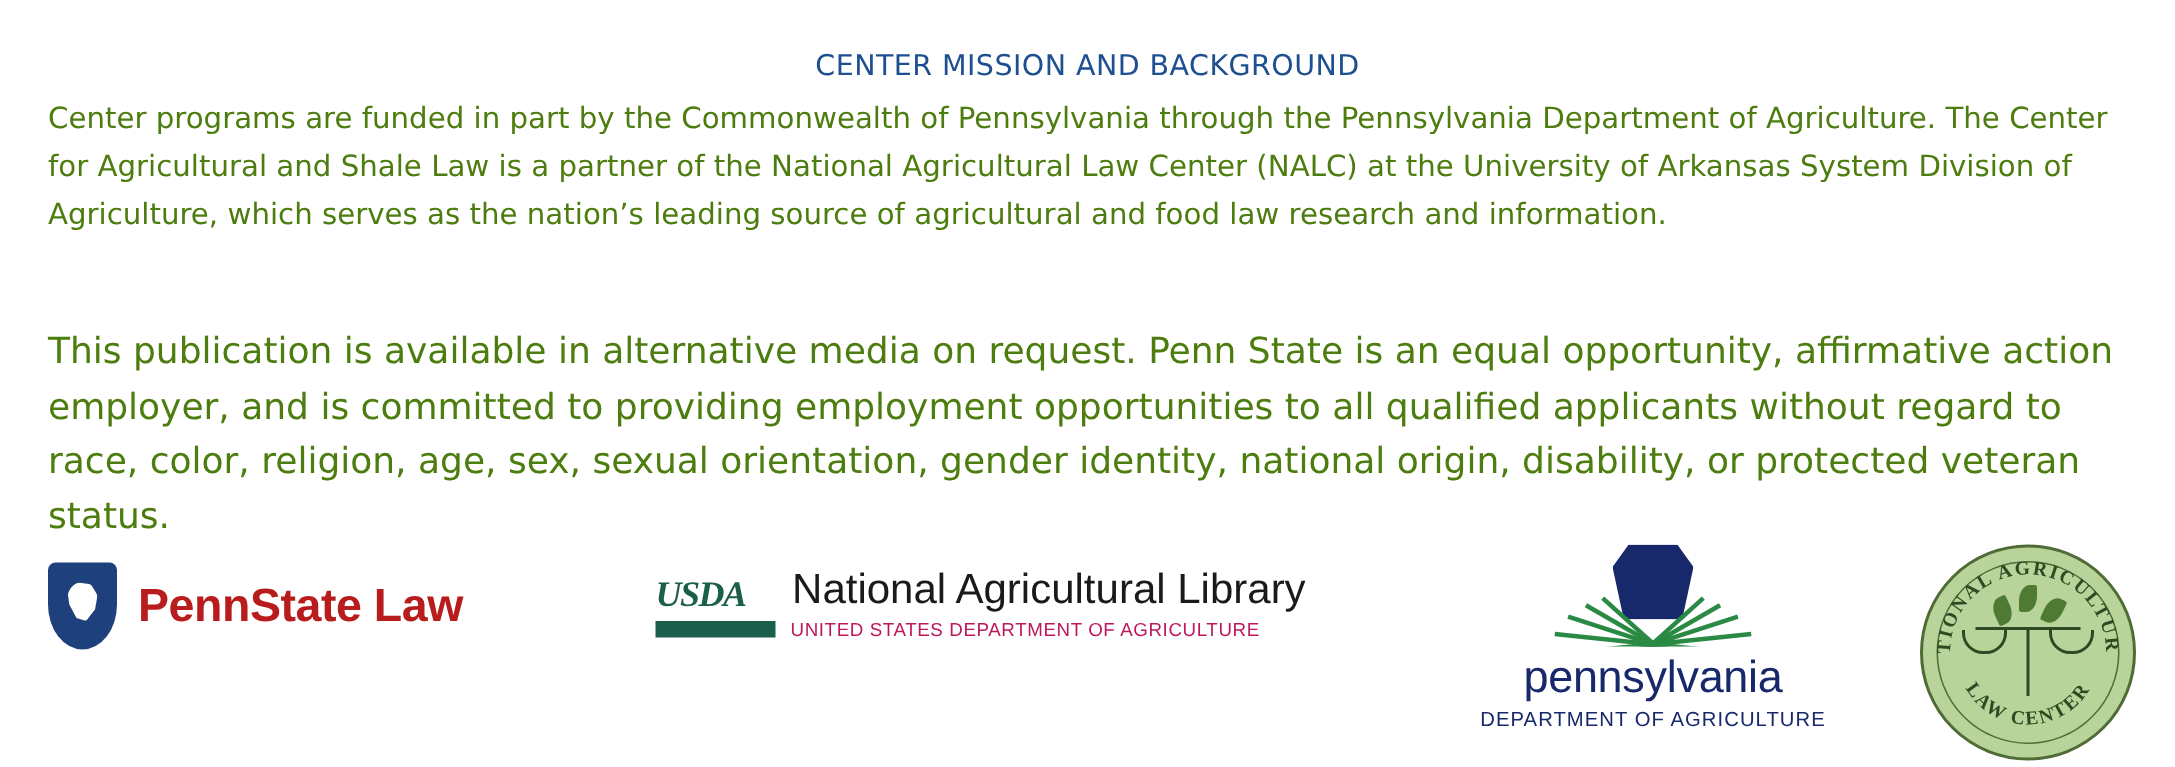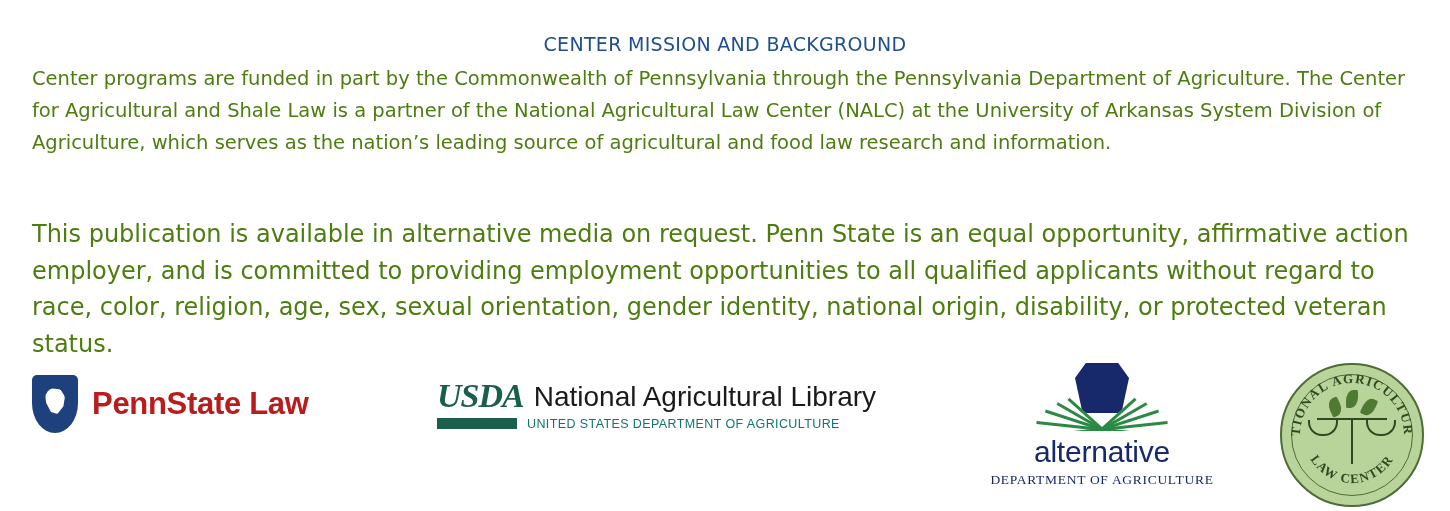--- a/index.html
+++ b/index.html
@@ -88,43 +88,44 @@
   }
 
   
   .logo-usda { left: 405px; width: 500px; }
   .usda-inner { padding-top: 16px; }
   .usda-top { display: flex; align-items: flex-end; gap: 10px; }
   .usda-mark {
     font-family: "Liberation Serif", serif;
     font-weight: bold;
     font-style: italic;
-    font-size: 34px;
+    font-size: 24px;
     line-height: 1;
     color: #1b5e4b;
     letter-spacing: -1px;
   }
   .usda-title {
     font-family: "Liberation Sans", sans-serif;
     font-size: 28px;
     line-height: 1;
     color: #1a1a1a;
     white-space: nowrap;
     padding-bottom: 2px;
+    margin-left: 21px;
   }
   .usda-rule {
     margin-top: 5px;
     width: 80px; height: 11px;
     background: #1b5e4b;
   }
   .usda-sub {
     font-family: "Liberation Sans", sans-serif;
     font-size: 12.5px;
     letter-spacing: 0.4px;
-    color: #0f766e;
+    color: #be185d;
     margin-top: 4px;
     margin-left: 90px;
     position: relative;
     top: -16px;
     white-space: nowrap;
   }
 
   
   .logo-pa { left: 945px; width: 250px; text-align: center; }
   .pa-graphic {
@@ -156,21 +157,21 @@
     transform-origin: 50% 100%;
   }
   .pa-name {
     font-family: "Liberation Sans", sans-serif;
     font-size: 30px;
     color: #17286b;
     margin-top: 4px;
     letter-spacing: -0.2px;
   }
   .pa-dept {
-    font-family: Liberation Serif, serif;
+    font-family: Liberation Sans, sans-serif;
     font-size: 13.5px;
     color: #17286b;
     letter-spacing: 0.7px;
     margin-top: 3px;
   }
 
   
   .logo-nalc { left: 1230px; width: 180px; }
   .nalc-seal {
     position: relative;
@@ -277,21 +278,21 @@
           <span style="transform: translateX(-50%) rotate(-42deg) scaleX(0.62);"></span>
           <span style="transform: translateX(-50%) rotate(-30deg) scaleX(0.70);"></span>
           <span style="transform: translateX(-50%) rotate(-18deg) scaleX(0.80);"></span>
           <span style="transform: translateX(-50%) rotate(-6deg) scaleX(0.88);"></span>
           <span style="transform: translateX(-50%) rotate(6deg) scaleX(0.88);"></span>
           <span style="transform: translateX(-50%) rotate(18deg) scaleX(0.80);"></span>
           <span style="transform: translateX(-50%) rotate(30deg) scaleX(0.70);"></span>
           <span style="transform: translateX(-50%) rotate(42deg) scaleX(0.62);"></span>
         </div>
       </div>
-      <div class="pa-name">alternative</div>
+      <div class="pa-name">pennsylvania</div>
       <div class="pa-dept">DEPARTMENT OF AGRICULTURE</div>
     </div>
 
     <div class="logo logo-nalc">
       <div class="nalc-seal">
         <svg class="nalc-ring-text" viewBox="0 0 140 140">
           <defs>
             <path id="arcTop" d="M 18,70 A 52,52 0 0 1 122,70"></path>
             <path id="arcBottom" d="M 22,70 A 48,48 0 0 0 118,70"></path>
           </defs>

